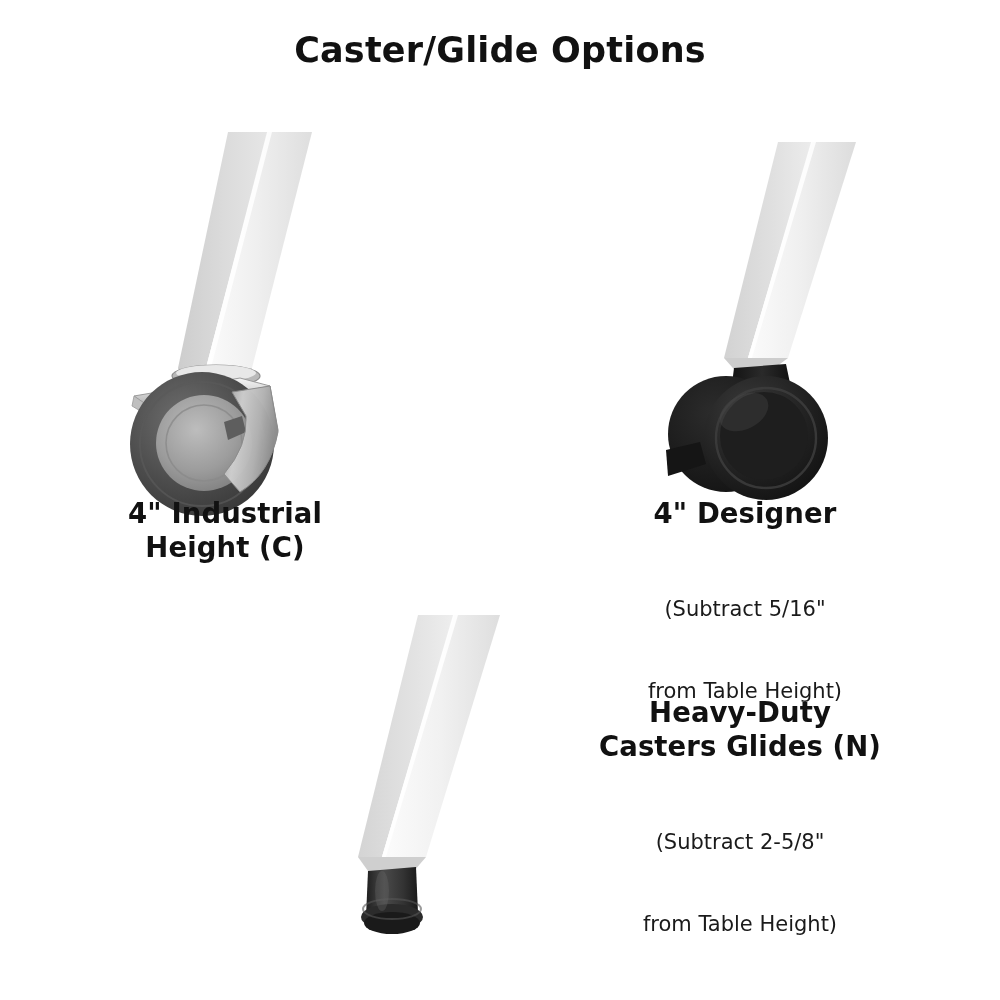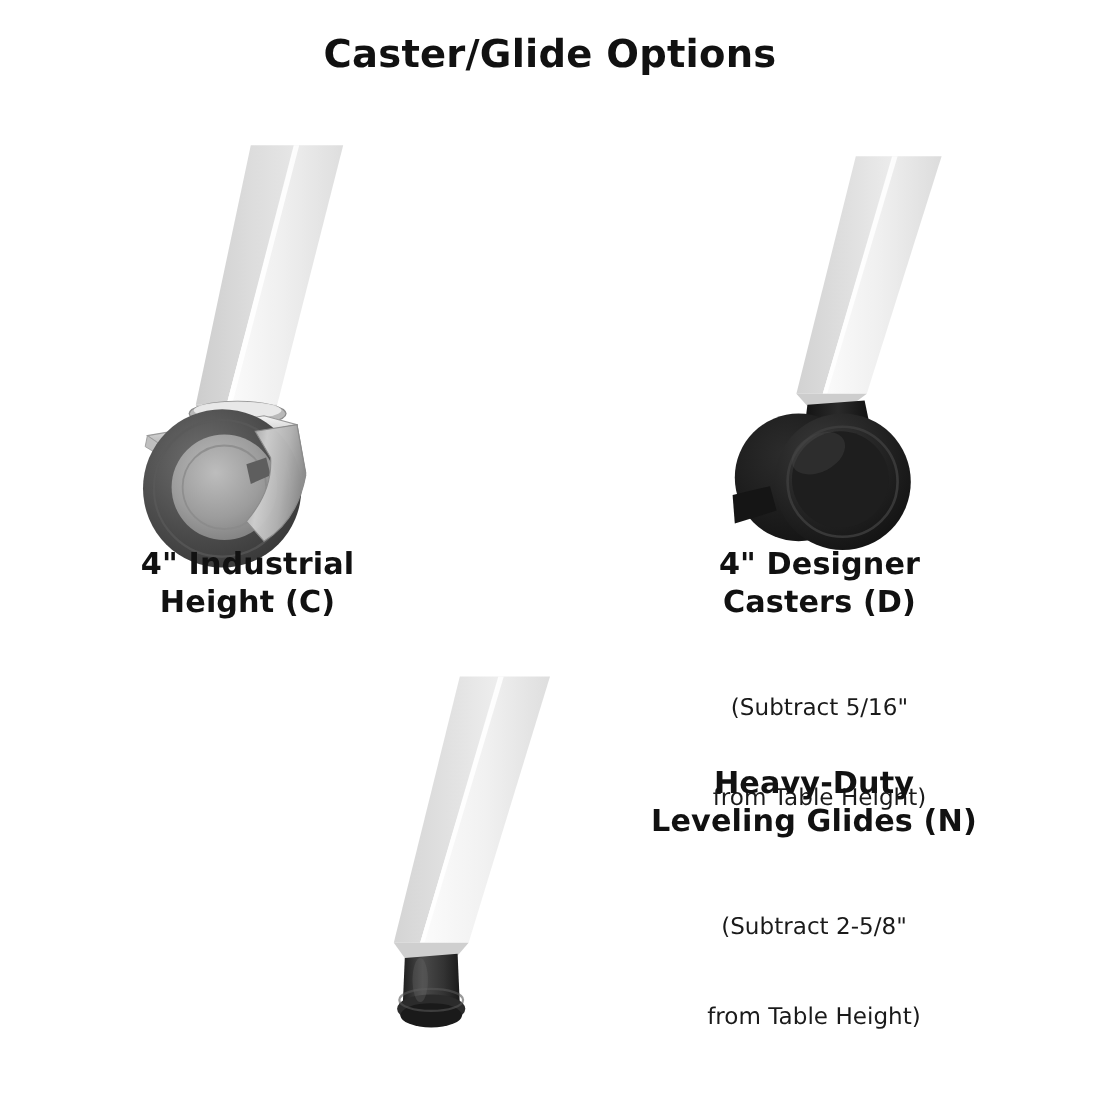--- a/index.html
+++ b/index.html
@@ -224,29 +224,28 @@
     </svg>
   </div>
 
   <div class="caption" id="cap-industrial">
     <div class="head">4" Industrial</div>
     <div class="head">Height (C)</div>
   </div>
 
   <div class="caption" id="cap-designer">
     <div class="head">4" Designer</div>
-    <div class="head">Casters (D)</div>
     <div class="sub">
       <div>(Subtract 5/16"</div>
       <div>from Table Height)</div>
     </div>
   </div>
 
   <div class="caption" id="cap-glide">
     <div class="head">Heavy-Duty</div>
-    <div class="head">Leveling Glides (N)</div>
+    <div class="head">Casters Glides (N)</div>
     <div class="sub">
       <div>(Subtract 2-5/8"</div>
       <div>from Table Height)</div>
     </div>
   </div>
 
 </div>
 
 </body></html>

